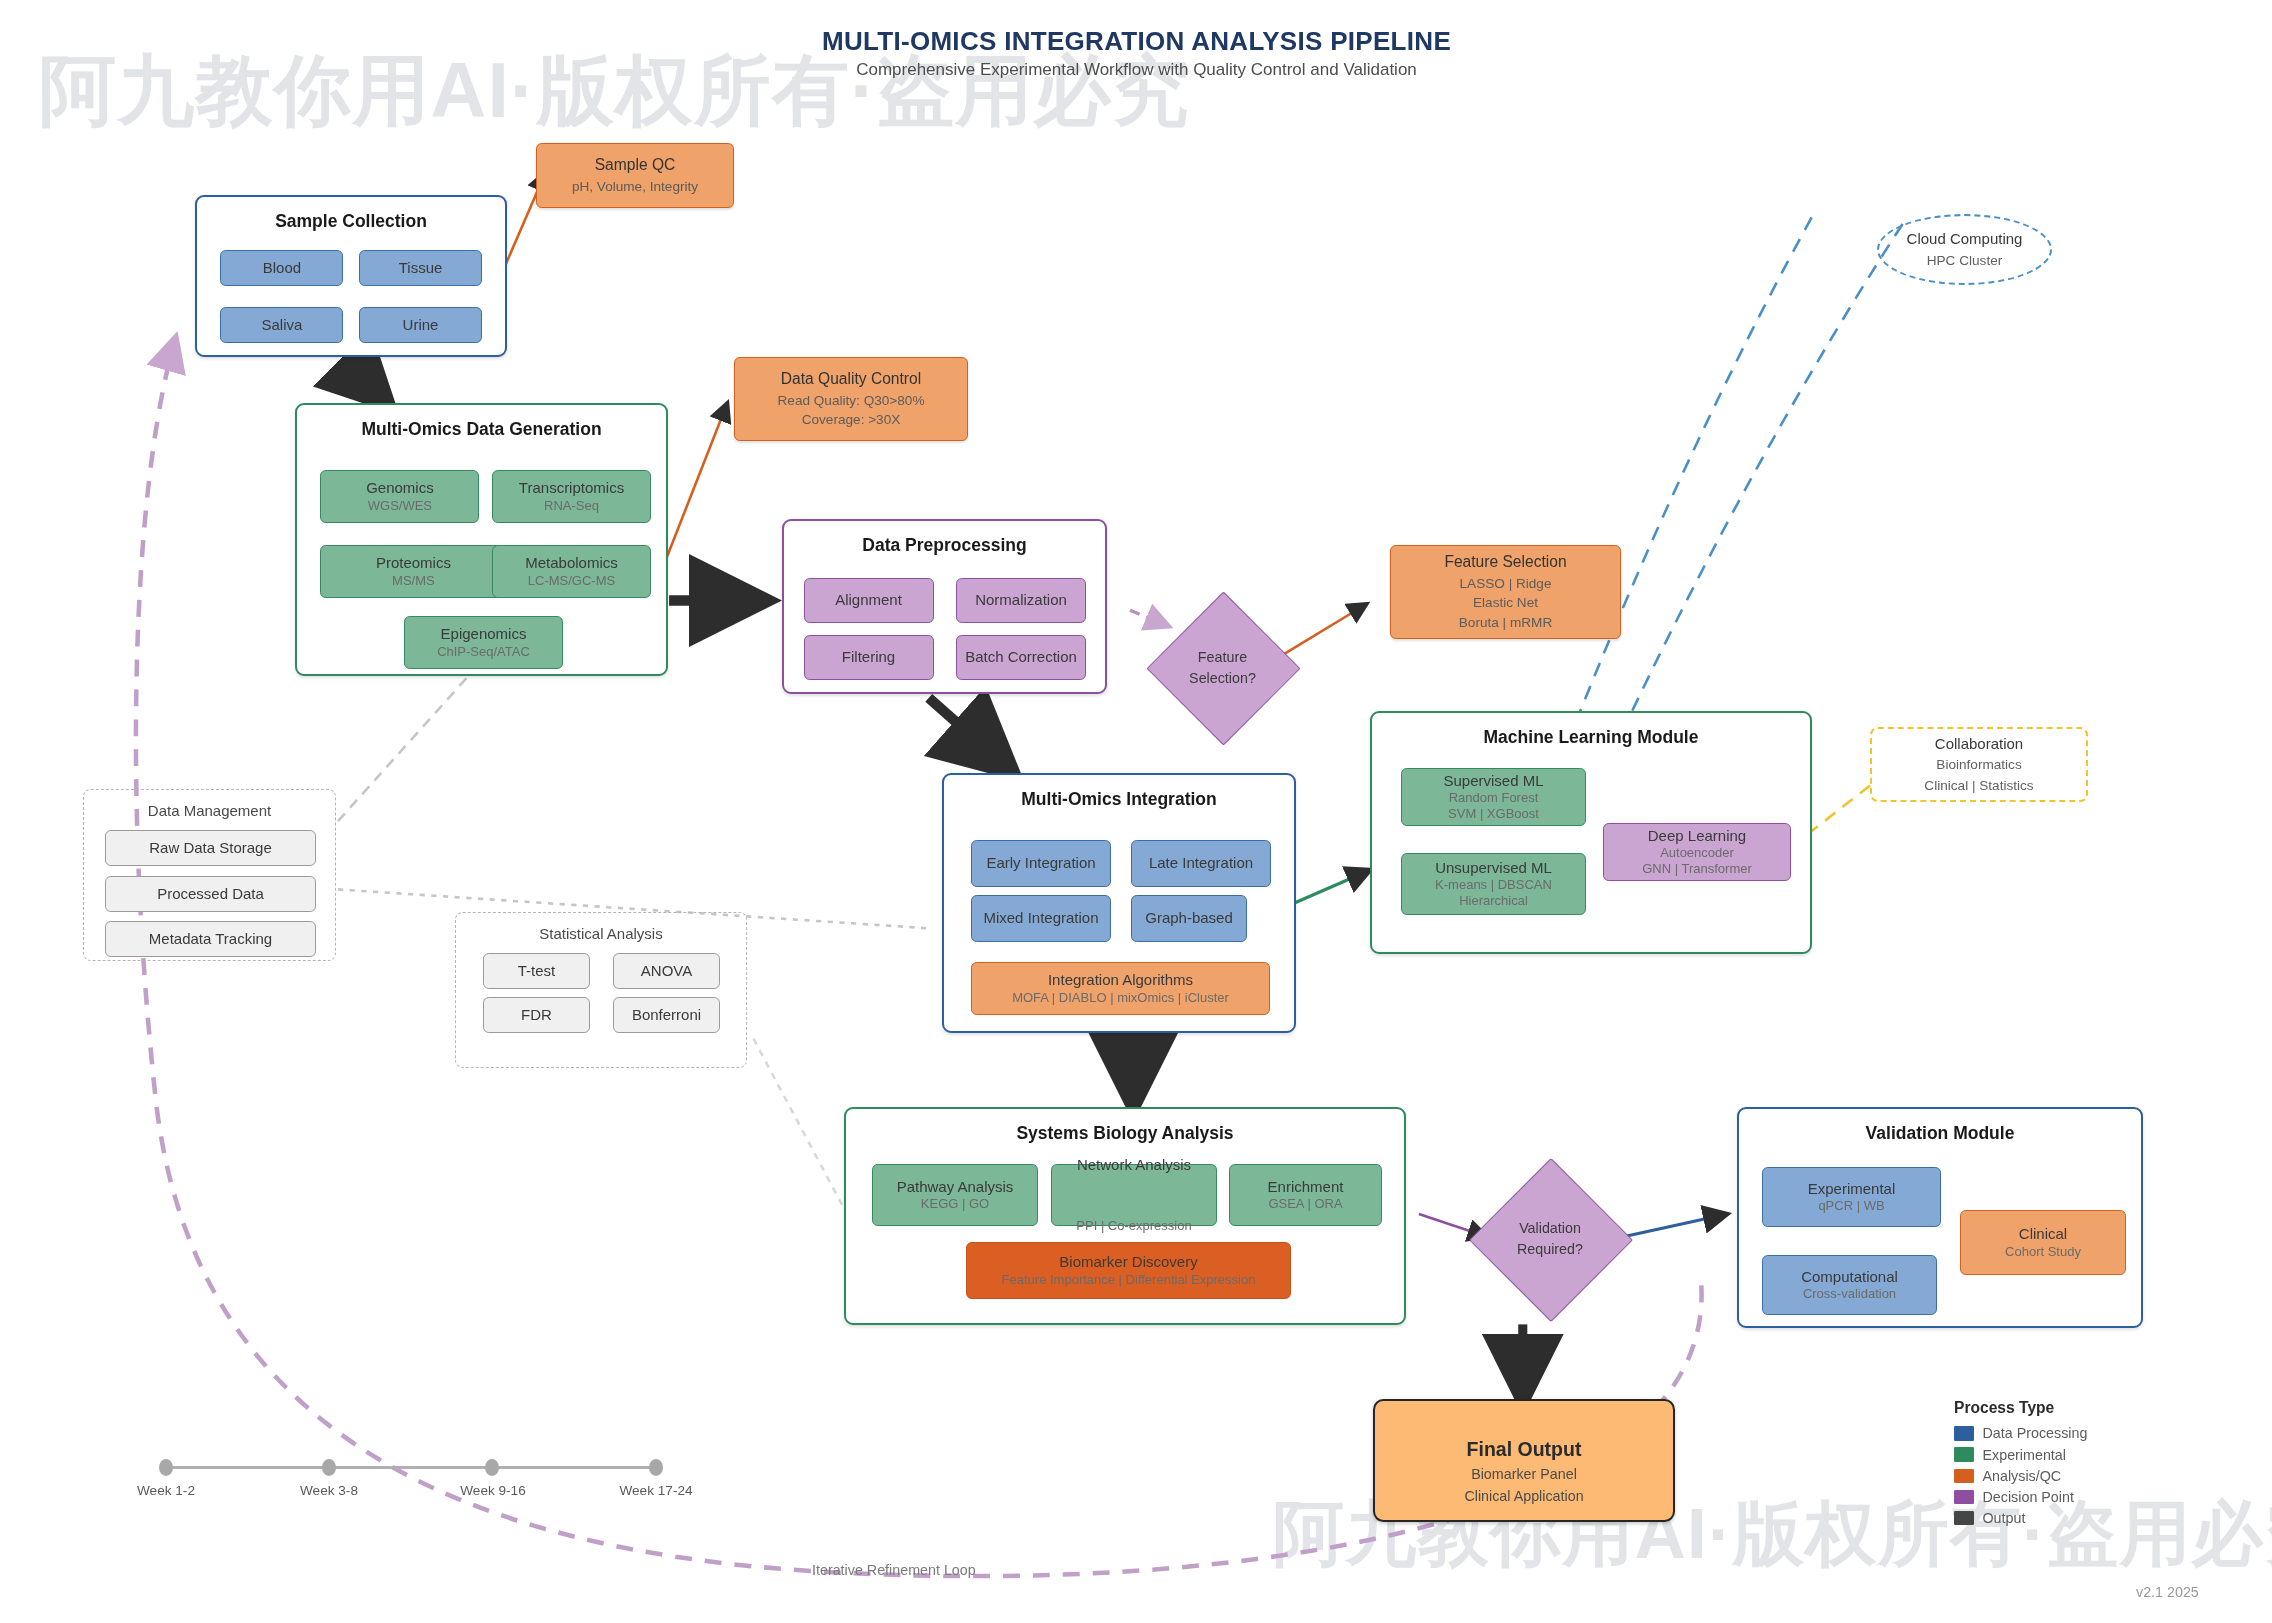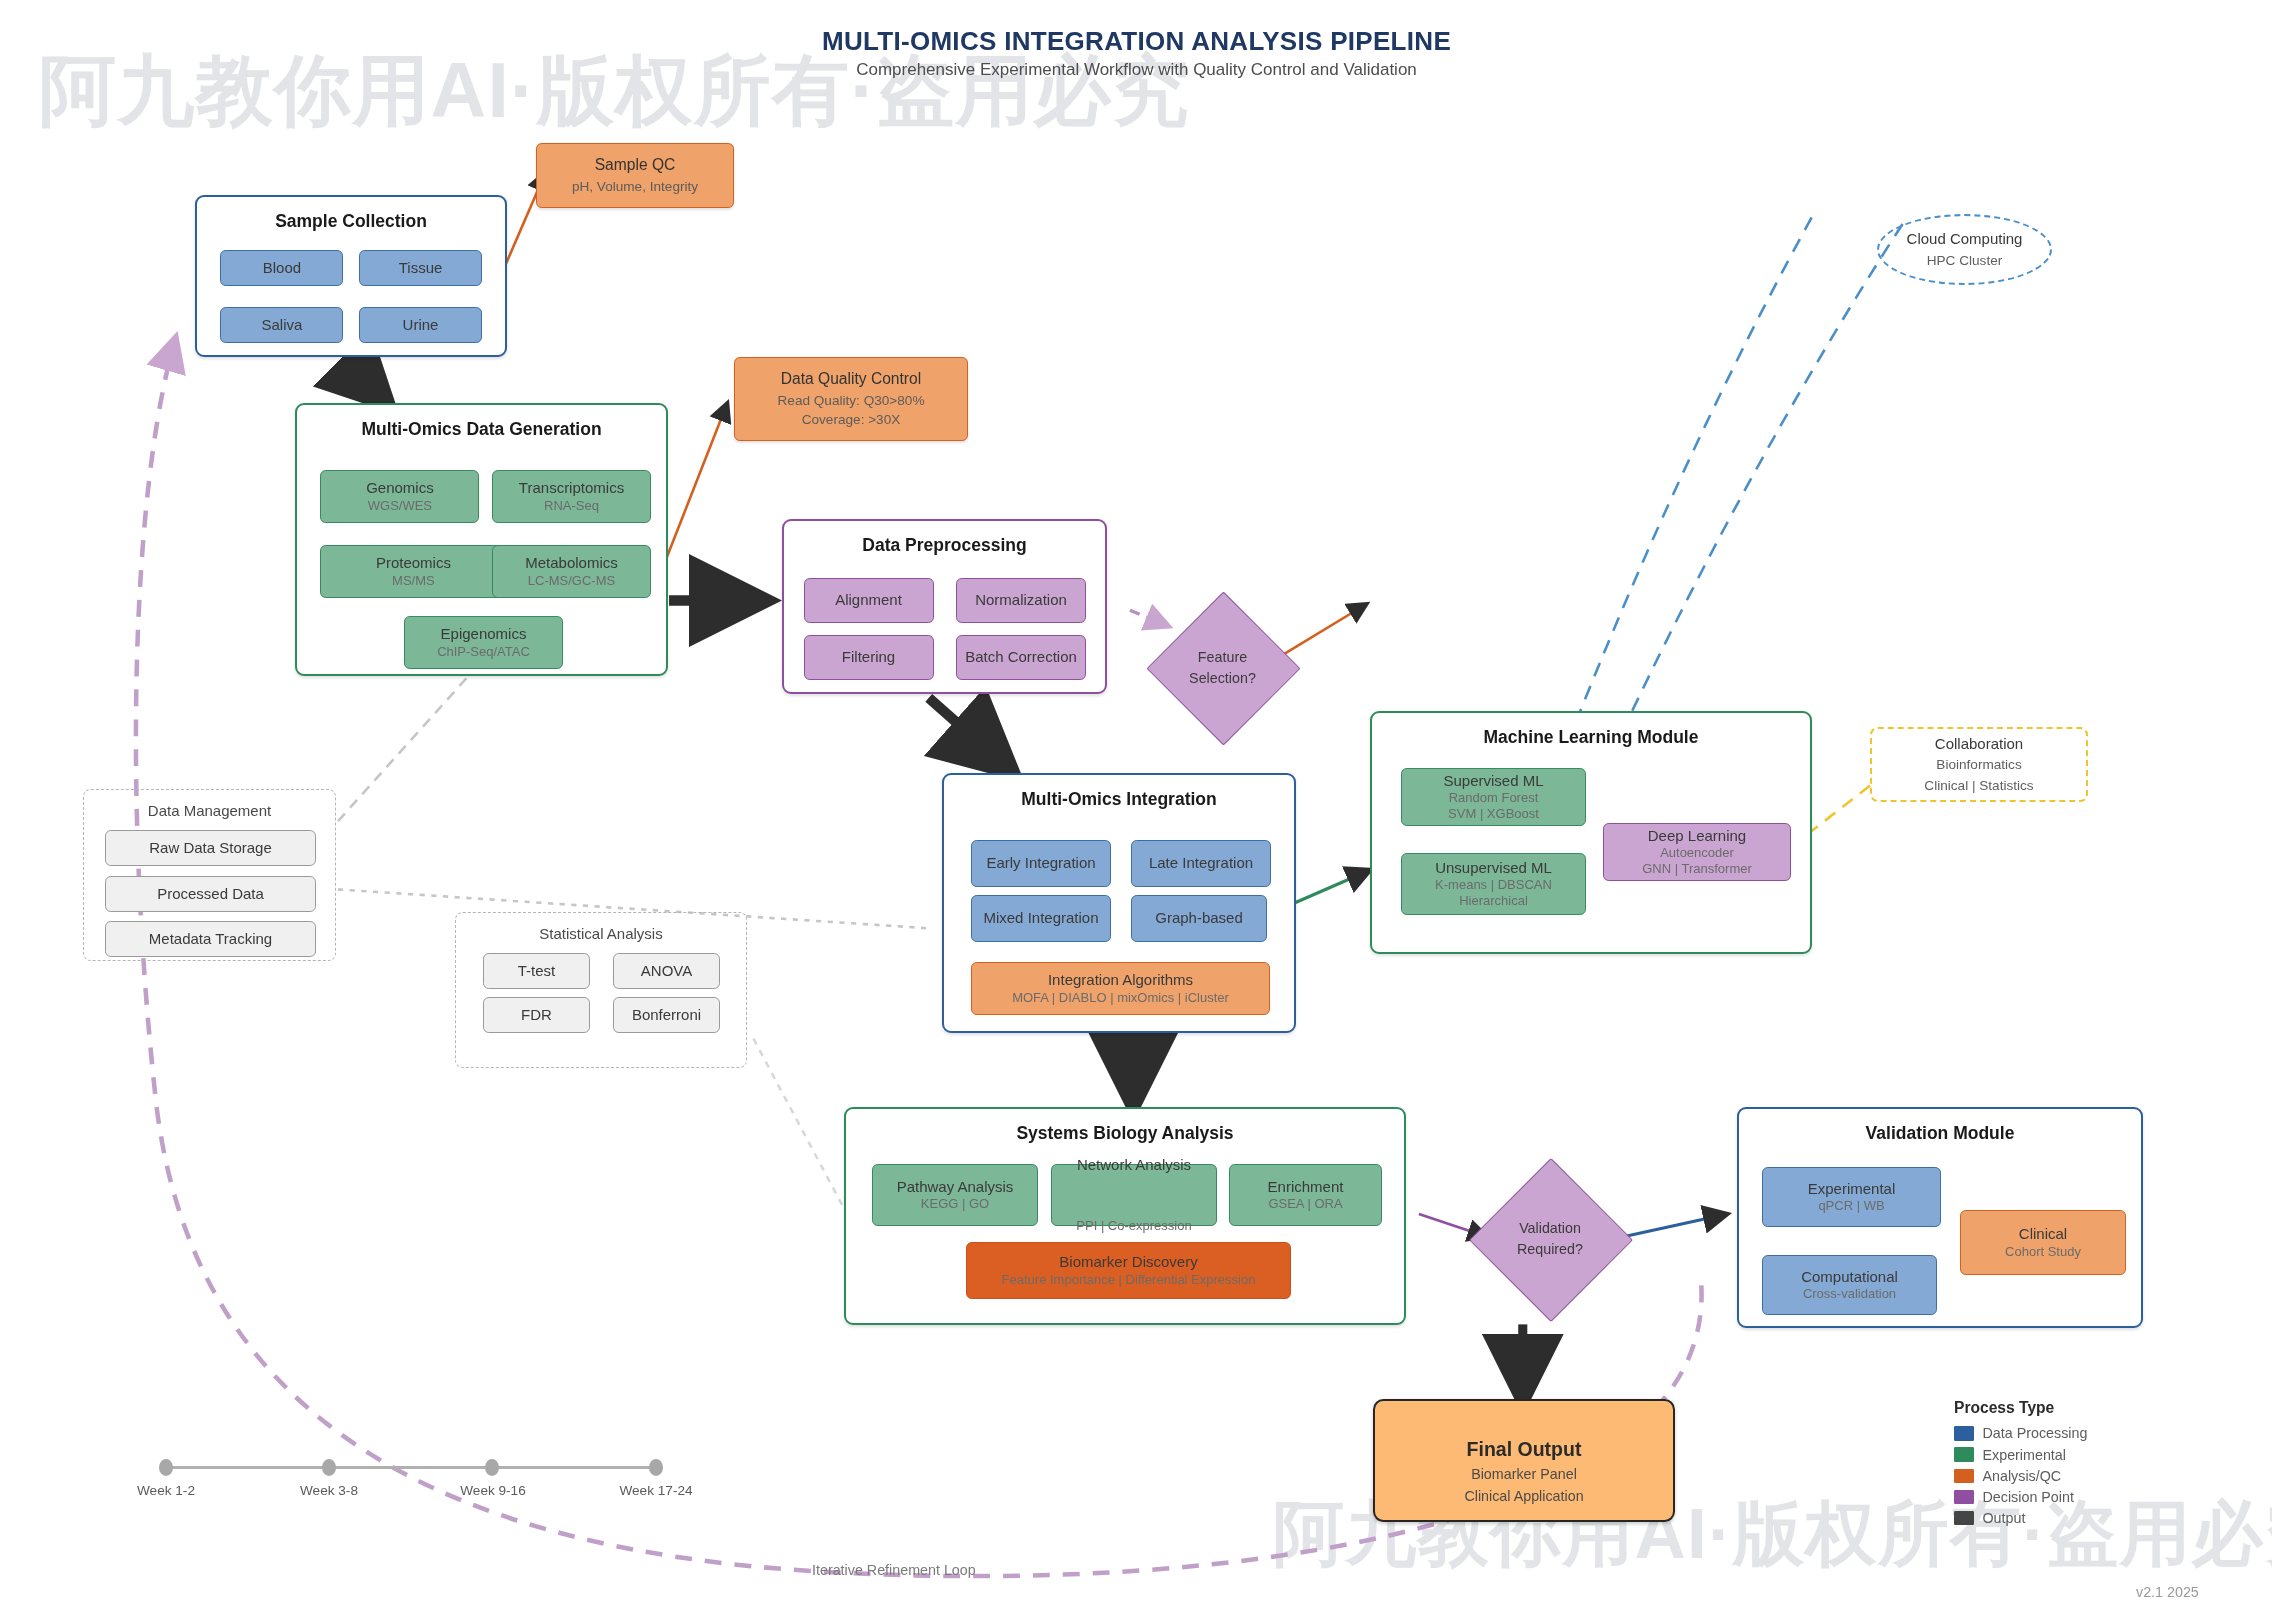--- a/index.html
+++ b/index.html
@@ -239,20 +239,26 @@
   </div>
 
   <div class="dia" style="left:1169px;top:614px;width:107px;height:107px;">
     <div class="shape"></div>
     <div class="lbl">
       <span>Feature</span>
       <span>Selection?</span>
     </div>
   </div>
 
+  <div class="callout" style="left:1390px;top:545px;width:231px;height:94px;">
+    <span class="t1">Feature Selection</span>
+    <span class="t2">LASSO | Ridge</span>
+    <span class="t2">Elastic Net</span>
+    <span class="t2">Boruta | mRMR</span>
+  </div>
 
   <div class="node cont cont-green" style="left:1370px;top:711px;width:442px;height:243px;">
     <div class="hd">Machine Learning Module</div>
     <div class="sub sub-green" style="left:29px;top:55px;width:185px;height:58px;">
       <span class="t1">Supervised ML</span>
       <span class="t2">Random Forest</span>
       <span class="t2">SVM | XGBoost</span>
     </div>
     <div class="sub sub-green" style="left:29px;top:140px;width:185px;height:62px;">
       <span class="t1">Unsupervised ML</span>
@@ -270,21 +276,21 @@
     <div class="hd">Multi-Omics Integration</div>
     <div class="sub sub-blue" style="left:27px;top:65px;width:140px;height:47px;">
       <span class="t1">Early Integration</span>
     </div>
     <div class="sub sub-blue" style="left:187px;top:65px;width:140px;height:47px;">
       <span class="t1">Late Integration</span>
     </div>
     <div class="sub sub-blue" style="left:27px;top:120px;width:140px;height:47px;">
       <span class="t1">Mixed Integration</span>
     </div>
-    <div class="sub sub-blue" style="left:187px;top:120px;width:136px;height:47px;">
+    <div class="sub sub-blue" style="left:187px;top:120px;width:116px;height:47px;">
       <span class="t1">Graph-based</span>
     </div>
     <div class="sub sub-orange" style="left:27px;top:187px;width:299px;height:53px;">
       <span class="t1">Integration Algorithms</span>
       <span class="t2">MOFA | DIABLO | mixOmics | iCluster</span>
     </div>
   </div>
 
   <div class="node cont cont-green" style="left:844px;top:1107px;width:562px;height:218px;">
     <div class="hd">Systems Biology Analysis</div>

